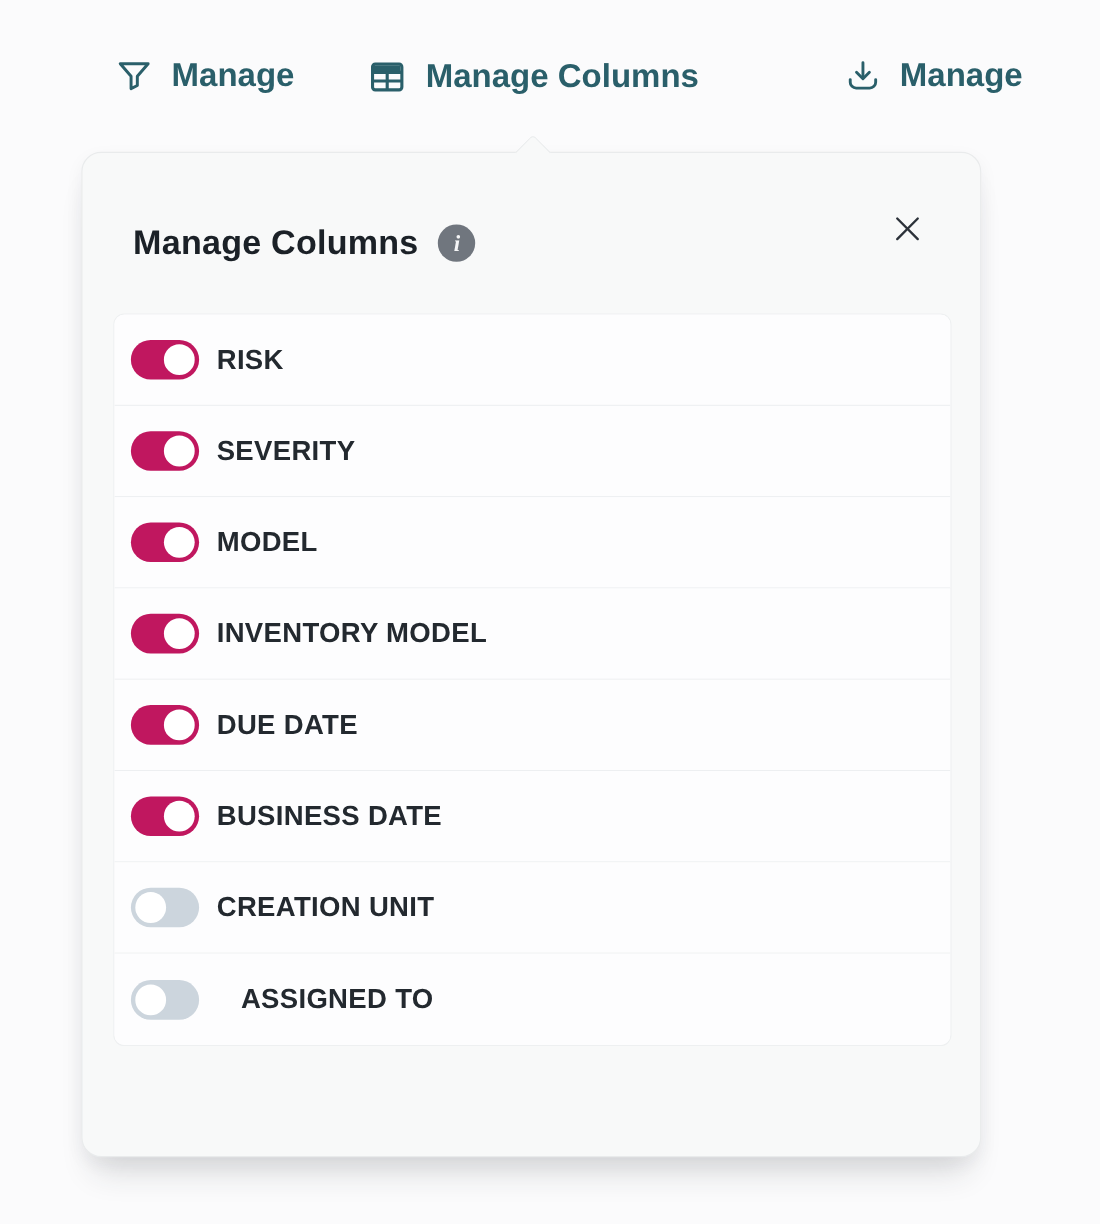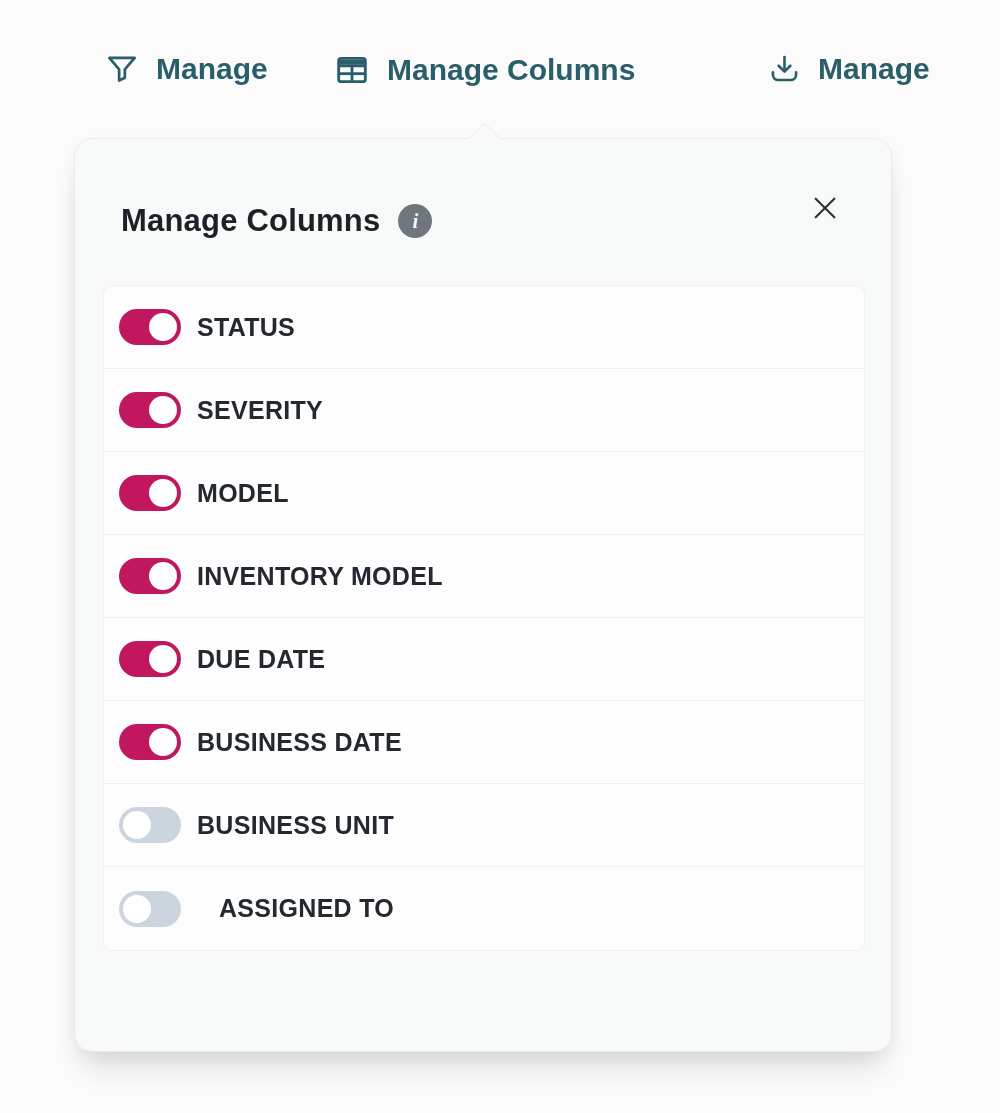--- a/index.html
+++ b/index.html
@@ -195,21 +195,21 @@
         </svg>
       </span>
     </button>
   </div>
 
   <div class="column-list">
   <div class="column-row">
     <span class="toggle on">
       <span class="knob"></span>
     </span>
-    <span class="label">STATUS</span>
+    <span class="label">RISK</span>
   </div>
 
   <div class="column-row">
     <span class="toggle on">
       <span class="knob"></span>
     </span>
     <span class="label">SEVERITY</span>
   </div>
 
   <div class="column-row">
@@ -238,21 +238,21 @@
       <span class="knob"></span>
     </span>
     <span class="label">BUSINESS DATE</span>
   </div>
 
 
   <div class="column-row">
     <span class="toggle off">
       <span class="knob"></span>
     </span>
-    <span class="label">BUSINESS UNIT</span>
+    <span class="label">CREATION UNIT</span>
   </div>
 
   <div class="column-row">
     <span class="toggle off">
       <span class="knob"></span>
     </span>
     <span class="label">ASSIGNED TO</span>
   </div>
 </div>
 </div>

